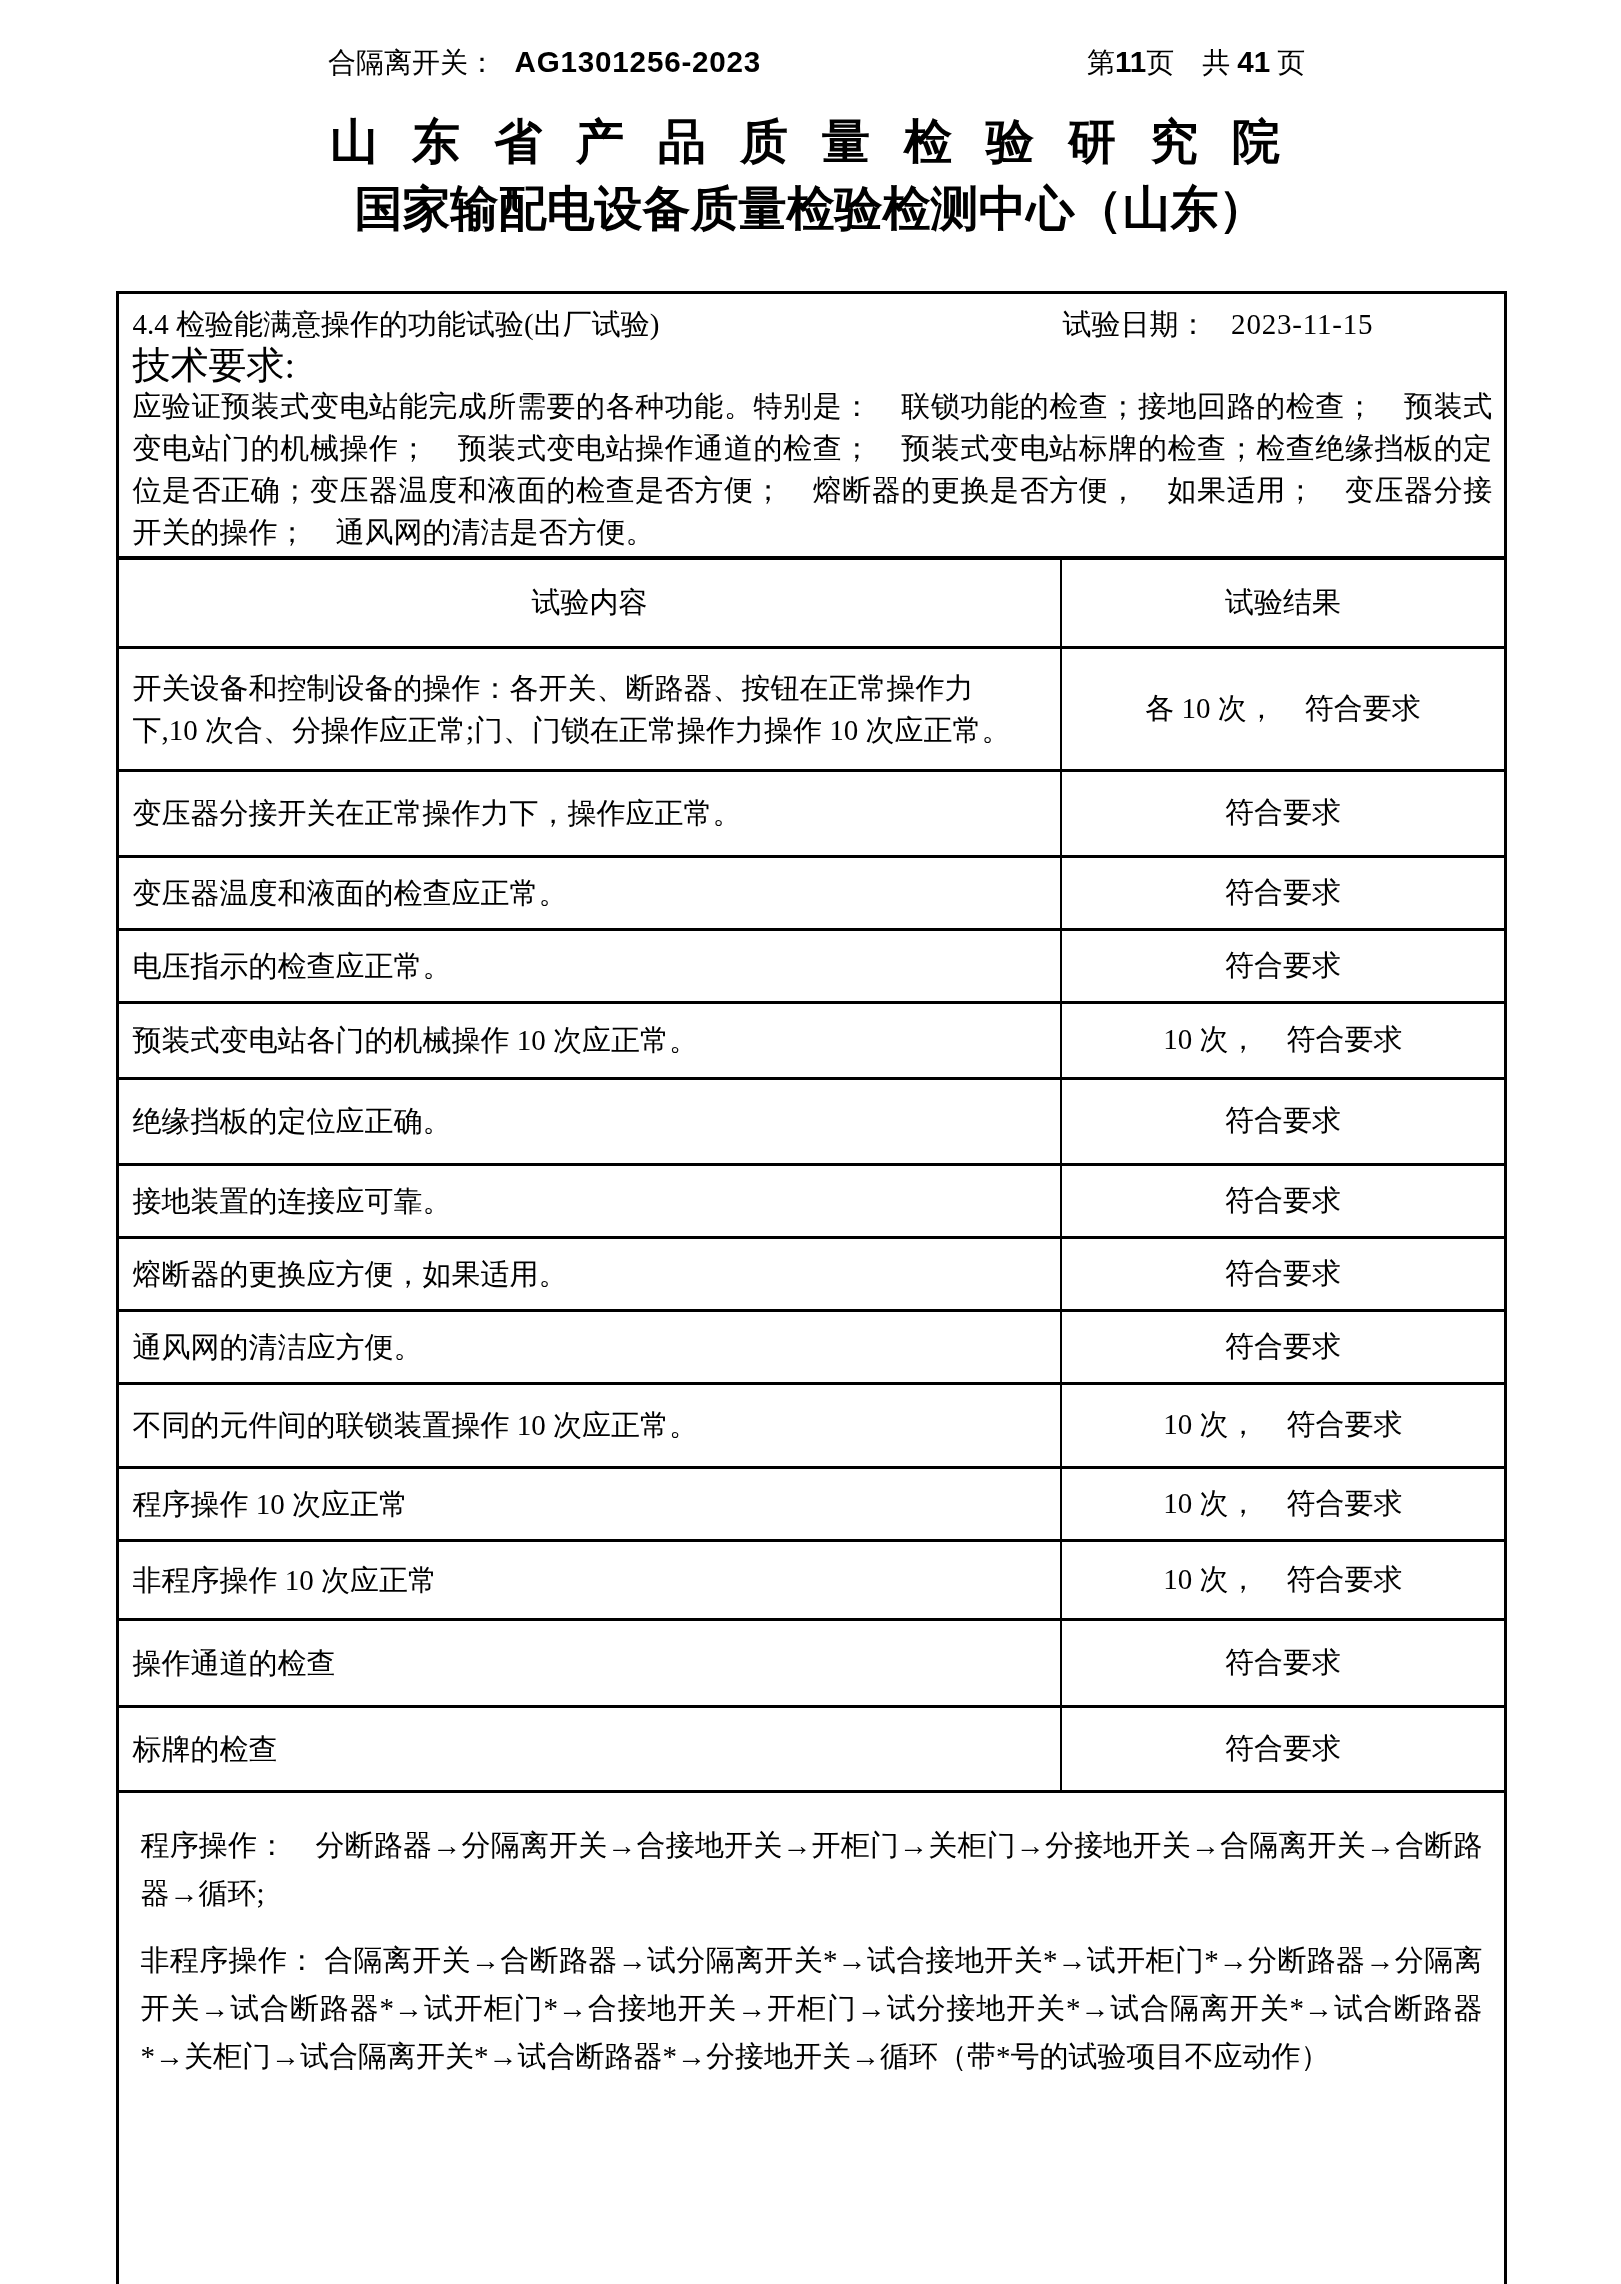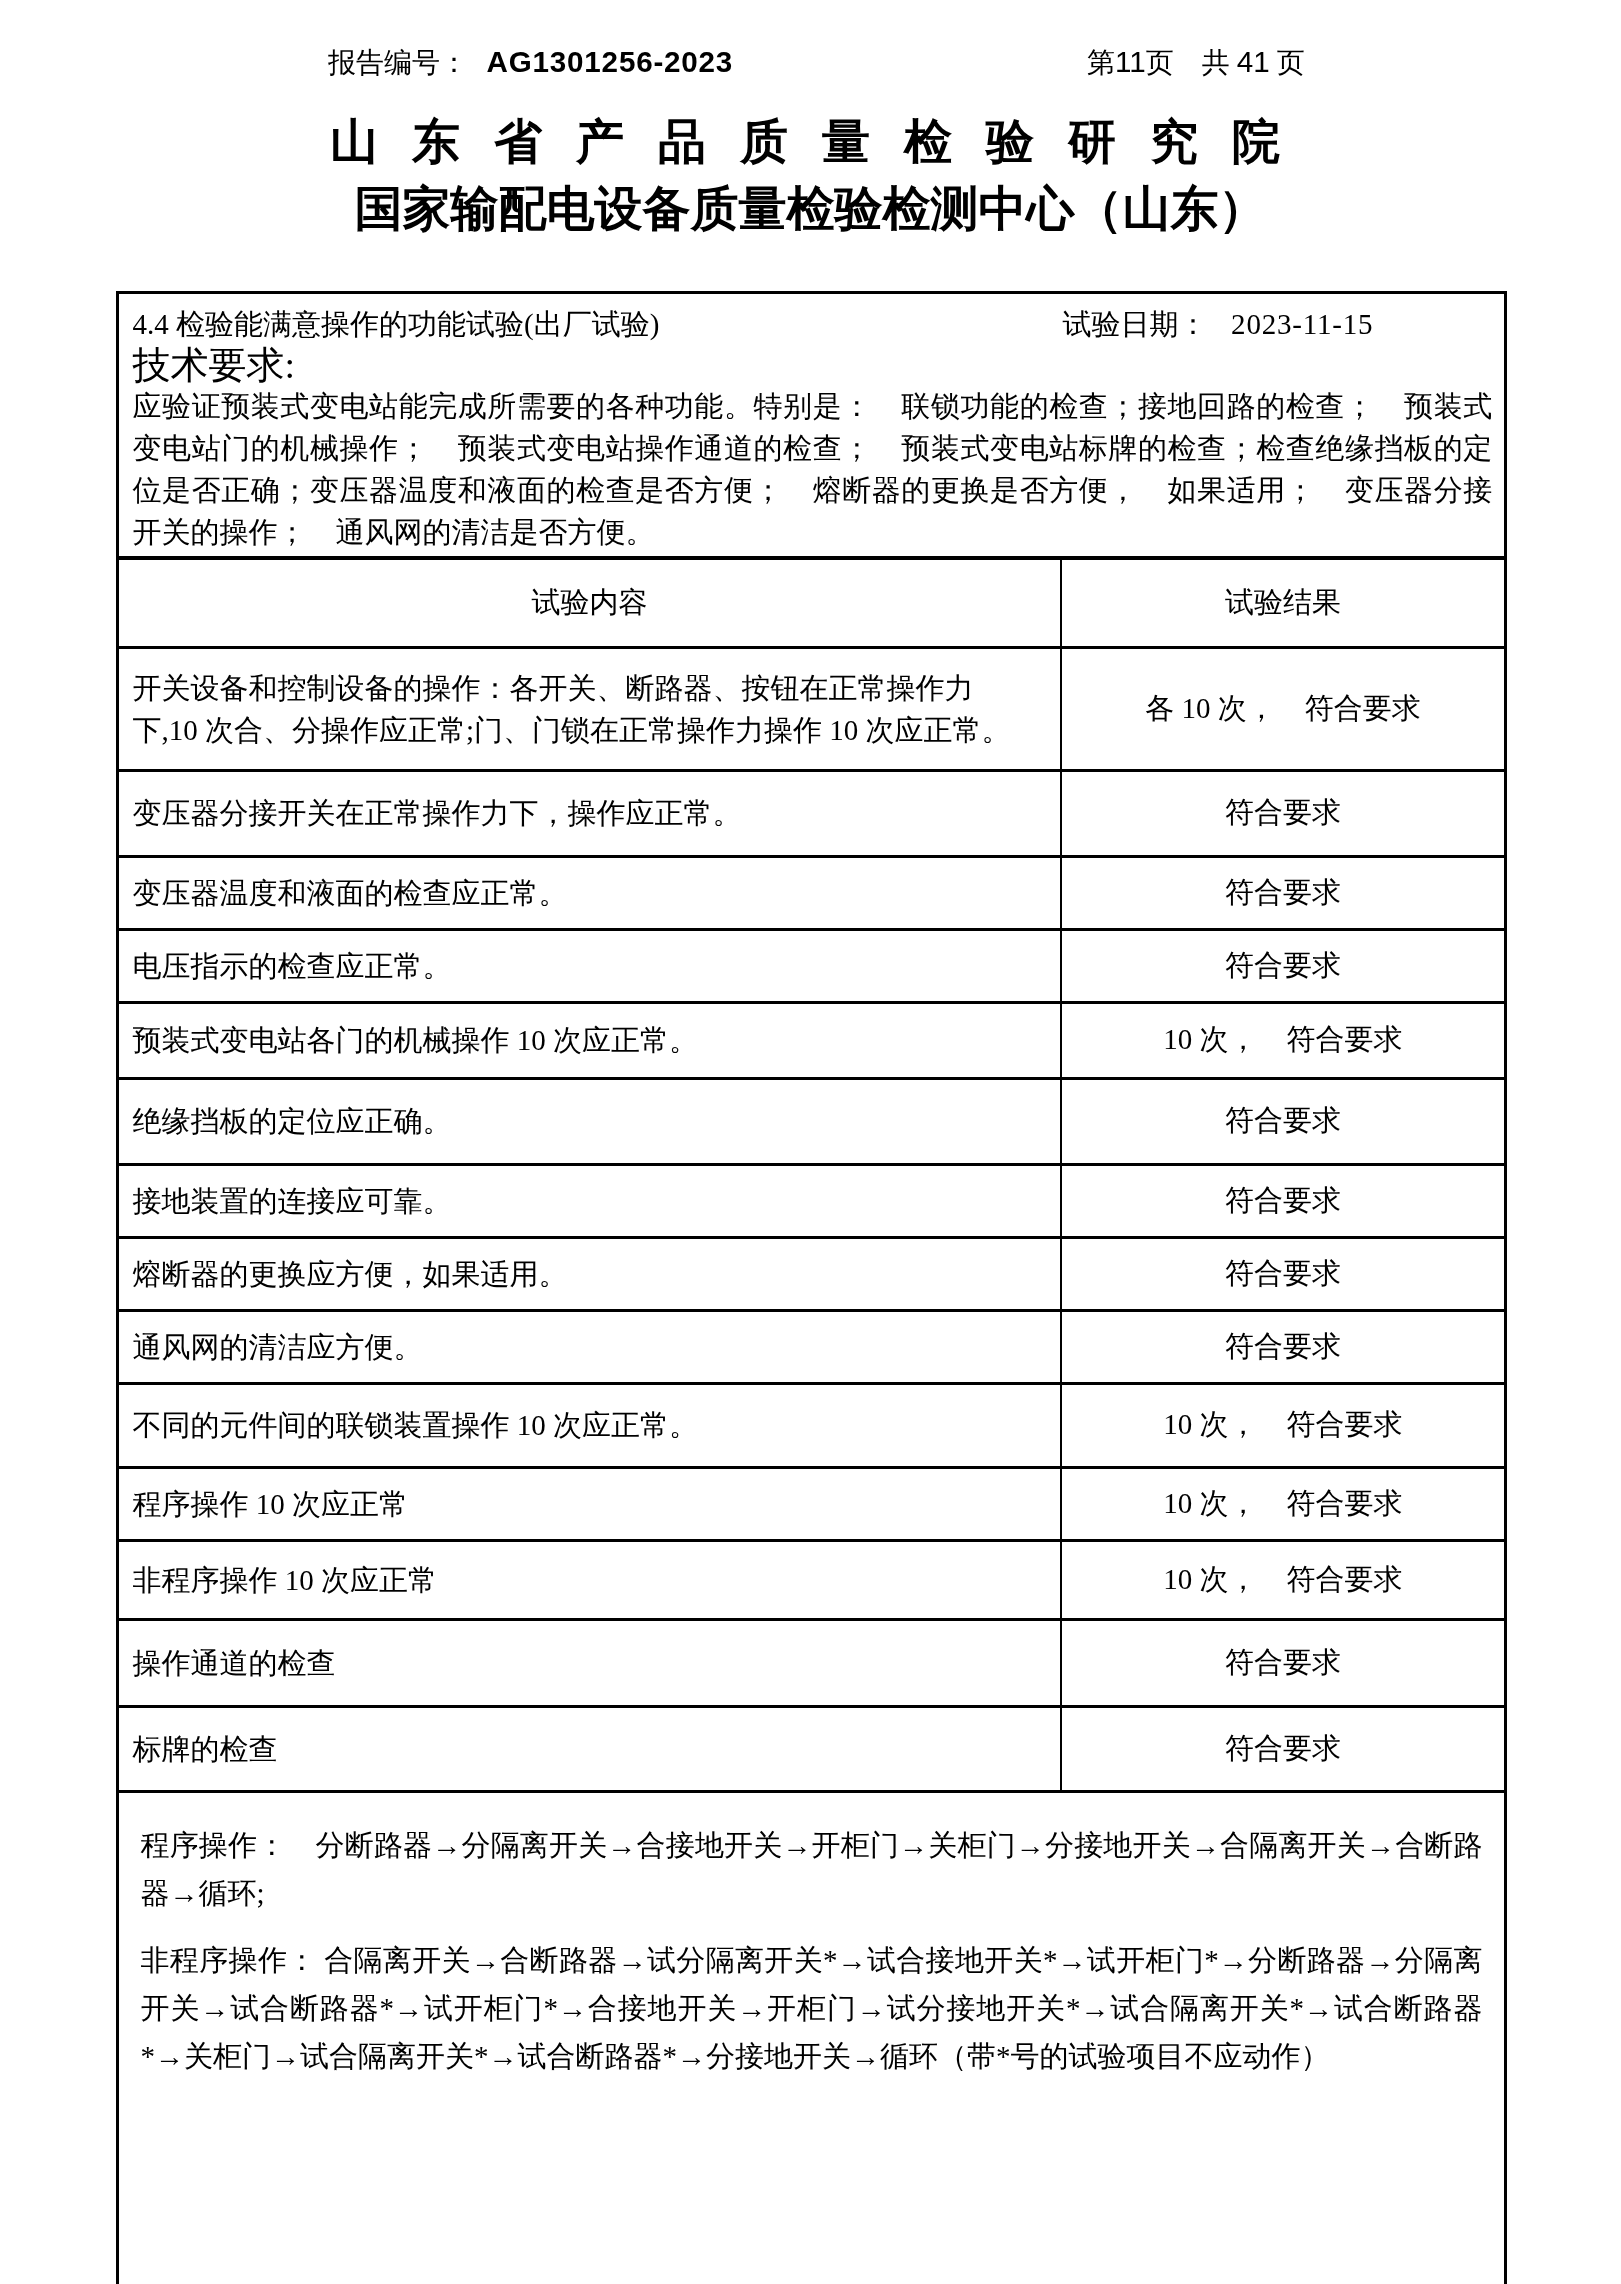--- a/index.html
+++ b/index.html
@@ -12,21 +12,21 @@
   
   .page-header{position:absolute;top:44px;left:0;width:1621px;height:42px;font-size:28px;}
   .report-no{position:absolute;left:328px;top:0;white-space:nowrap;}
   .report-no .val{
     font-family:"Liberation Sans","DejaVu Sans",sans-serif;
     font-weight:bold;font-size:29.6px;margin-left:18.6px;letter-spacing:0.8px;
   }
   .page-indicator{position:absolute;left:1087px;top:0;white-space:nowrap;}
   .num-sans{
     font-family:"Liberation Sans","DejaVu Sans",sans-serif;
-    font-weight:normal;font-size:29.6px;text-align:center;
+    font-weight:bold;font-size:29.6px;text-align:center;
   }
   
   .title-block{position:absolute;top:108px;left:0;width:1621px;text-align:center;font-weight:bold;}
   .title-line{line-height:67px;font-size:48px;white-space:nowrap;}
   .ls-wide{letter-spacing:11px;}
   
   .frame{
     position:absolute;left:116px;top:291px;width:1391px;height:2085px;
     border:3.4px solid #000;border-bottom-width:5.9px;box-sizing:border-box;
     overflow:hidden;
@@ -60,21 +60,21 @@
   
   .footer-notes{border-top:3.4px solid #000;padding:20px 13.5px 0 13.5px;font-size:29px;}
   .footer-notes p{margin:8px;line-height:48px;text-align:justify;}
   .footer-notes p + p{margin-top:18.6px;}
 </style>
 </head>
 <body>
 
 <div class="page-header">
   <div class="report-no">
-    <span>报告编号：</span><span class="val">AG1301256-2023</span>
+    <span>合隔离开关：</span><span class="val">AG1301256-2023</span>
   </div>
   <div class="page-indicator">
     <span>第</span><span class="num-sans">11</span><span>页　共 </span><span class="num-sans">41</span><span> 页</span>
   </div>
 </div>
 
 <div class="title-block">
   <div class="title-line ls-wide">山 东 省 产 品 质 量 检 验 研 究 院</div>
   <div class="title-line">国家输配电设备质量检验检测中心（山东）</div>
 </div>

